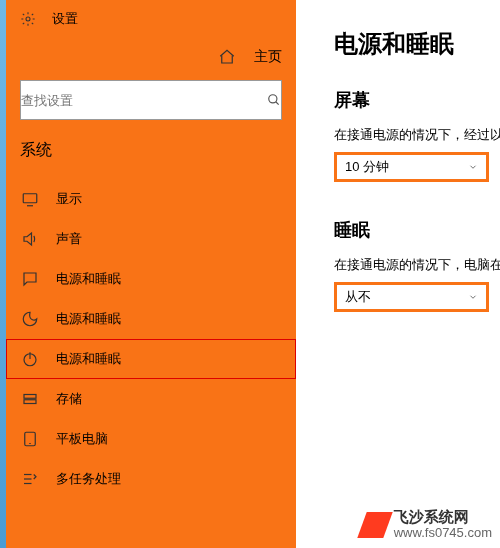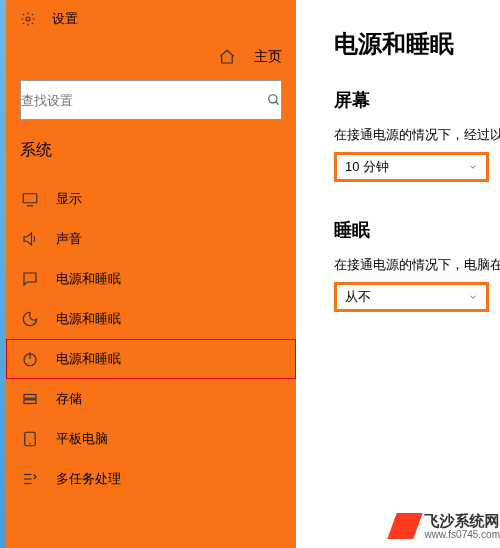--- a/index.html
+++ b/index.html
@@ -112,36 +112,36 @@
       display: flex;
       align-items: center;
       padding: 0 8px;
       justify-content: space-between;
       margin-bottom: 36px;
       font-size: 13px;
     }
     .dropdown .chev { font-size: 11px; color: #555; }
     .watermark {
       position: absolute;
-      right: 0;
+      right: 8px;
       bottom: 8px;
       display: flex;
       align-items: center;
       gap: 6px;
       color: #333;
     }
     .watermark .wmlogo {
       width: 26px; height: 26px;
       background: #ff3b1f;
       transform: skewX(-20deg);
       position: relative;
     }
     .watermark .wmtext { line-height: 1.1; }
     .watermark .wmtext .t1 { font-size: 15px; font-weight: 700; }
-    .watermark .wmtext .t2 { font-size: 10px; color: #666; }
+    .watermark .wmtext .t2 { font-size: 13px; color: #666; }
     svg { display: block; }
   </style>
 </head>
 <body>
 
 <div class="edgebar"></div>
 
 <div class="sidebar">
 
   <div class="header-row">

